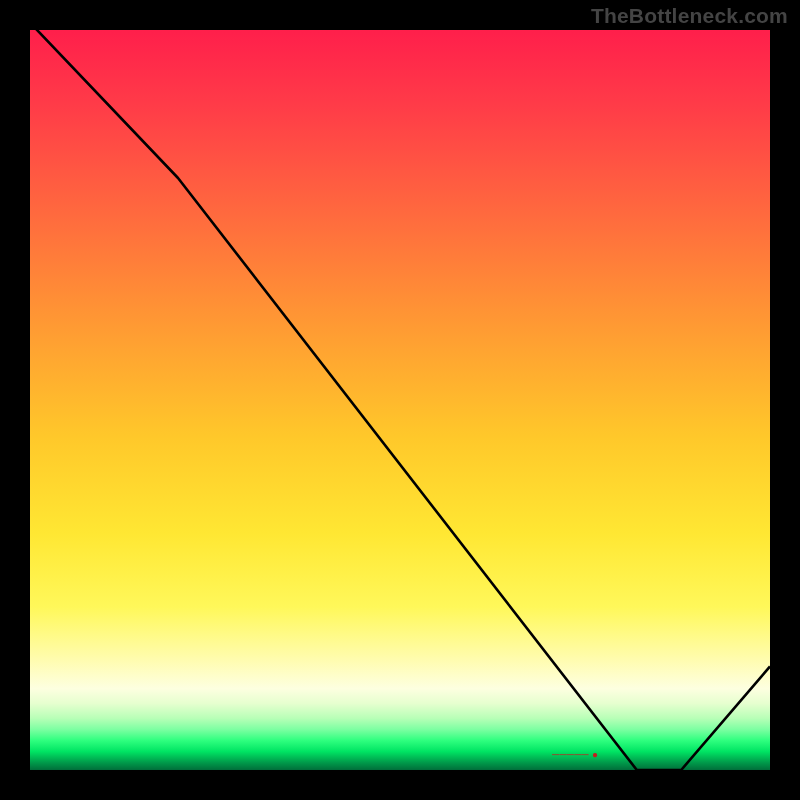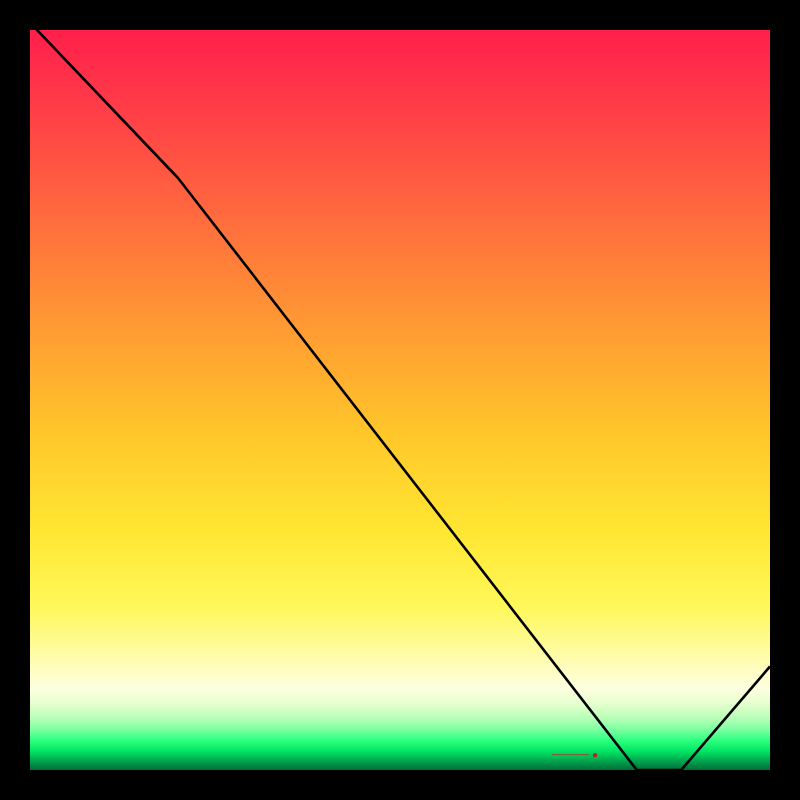--- a/index.html
+++ b/index.html
@@ -72,20 +72,21 @@
     font-weight: 700;
     letter-spacing: 0.3px;
     user-select: none;
     white-space: nowrap;
   }
 </style>
 </head>
 <body>
 
 <div class="frame">
+  <div class="watermark">TheBottleneck.com</div>
 
   <div class="plot">
     <div class="gradient"></div>
 
     <svg class="line-svg" viewBox="0 0 740 740" preserveAspectRatio="none">
       <polyline id="curve" fill="none" stroke="#000" stroke-width="2.6" stroke-linejoin="round" points="0.0,-7.4 148.0,148.0 606.8,740.0 651.2,740.0 740.0,636.4"></polyline>
     </svg>
 
     <div id="marker" class="marker" style="left: 522px; top: 719.2px;">───── ●</div>
   </div>

